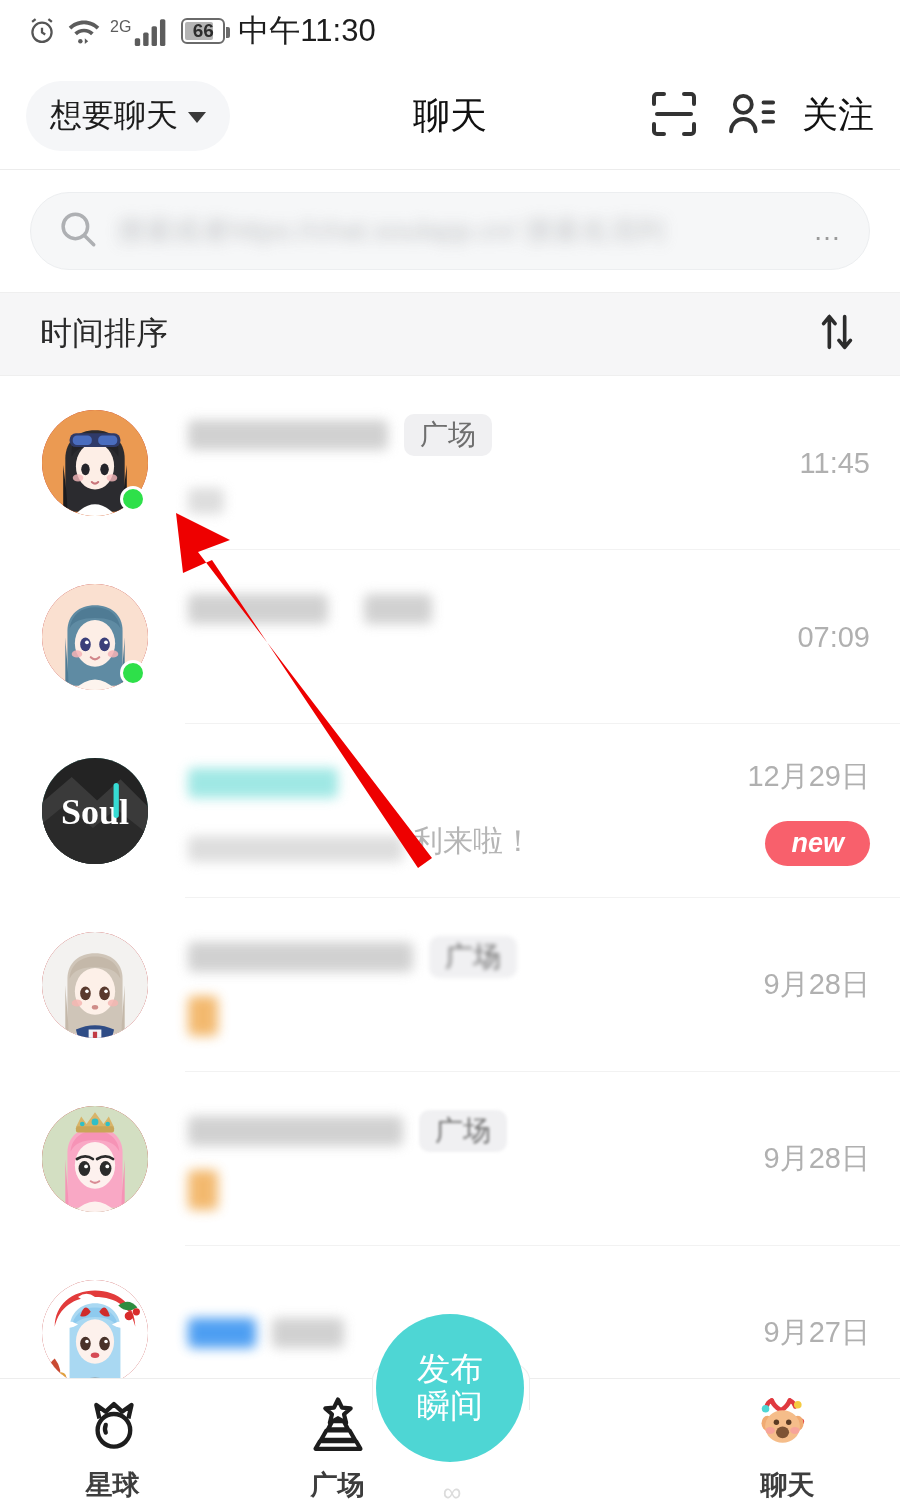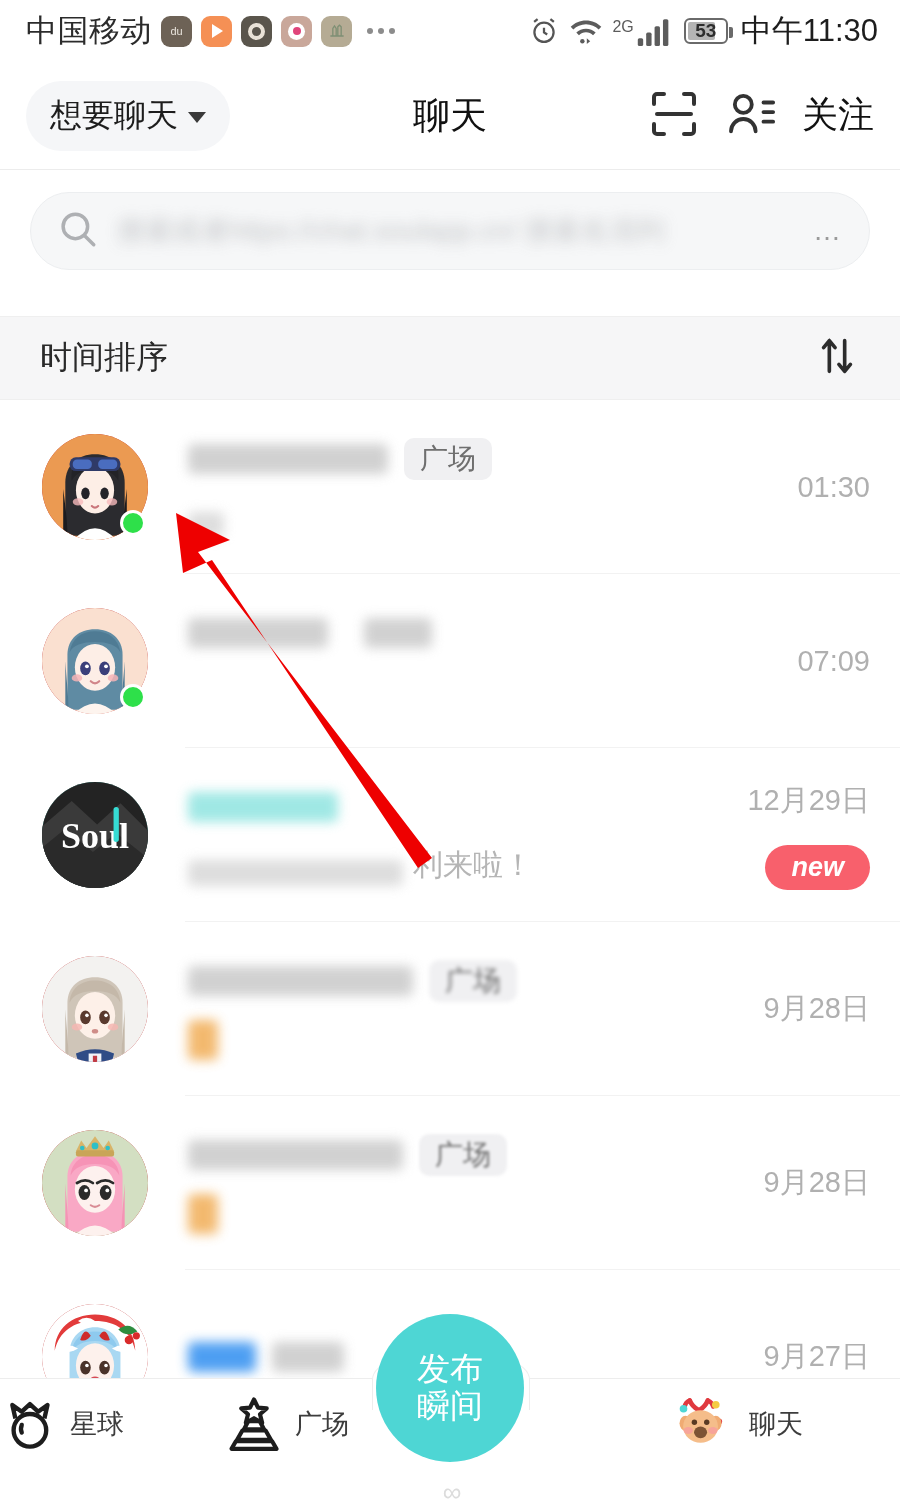--- a/index.html
+++ b/index.html
@@ -100,21 +100,21 @@
   .search-blur {
     flex: 1; font-size: 28px; color: #b9bbbe; white-space: nowrap;
     filter: blur(7px); opacity: .85; overflow: hidden;
   }
   .search-tail { color:#9a9a9a; font-size: 28px; letter-spacing:2px; }
 
   
   .sortbar {
     height: 84px; background: #f6f6f7; display: flex; align-items: center;
     padding: 0 40px; justify-content: space-between;
-    border-top: 1px solid #efefef; border-bottom: 1px solid #efefef; margin-top: 24px;
+    border-top: 1px solid #efefef; border-bottom: 1px solid #efefef;
   }
   .sort-label { font-size: 32px; color: #2a2a2a; }
 
   
   .chatlist { background: #fff; }
   .row {
     height: 174px; display: flex; align-items: center;
     padding: 0 30px 0 42px; position: relative; background:#fff;
   }
   .row::after {
@@ -161,21 +161,21 @@
   .tabbar {
     position: absolute; left: 0; right: 0; bottom: 0; height: 132px;
     background: #ffffff; display: flex; align-items: flex-start;
     border-top: 1px solid #ededed; padding-top: 14px;
   }
   .tabbar::before {
     content:""; position:absolute; left: 372px; top: -30px; width: 156px; height: 60px;
     background: #fff; border-radius: 50% 50% 0 0; border-top: 1px solid #ededed;
     border-left:1px solid #ededed; border-right:1px solid #ededed;
   }
-  .tab { flex: 1; display: flex; flex-direction: row; align-items: center; gap: 12px; }
+  .tab { flex: 1; display: flex; flex-direction: column; align-items: center; gap: 12px; font-weight: bold; }
   .tab-icon { height: 62px; display: flex; align-items: center; justify-content: center; }
   .tab-label { font-size: 27px; color: #3d3d3d; }
   .fab {
     position: absolute; left: 50%; transform: translateX(-50%);
     bottom: 48px; width: 148px; height: 148px; border-radius: 50%;
     background: #4ed6d4; color: #fff; display: flex; flex-direction: column;
     align-items: center; justify-content: center; line-height: 1.12;
     font-size: 33px; z-index: 5;
   }
 
@@ -185,47 +185,20 @@
     position:absolute; bottom: 2px; left: 50%; transform: translateX(-50%);
     font-size: 26px; color: #dcdcdc; letter-spacing: -4px; z-index: 1;
   }
 </style>
 </head>
 <body>
 
 <div id="phone">
 
   <div class="statusbar">
-    <div class="sb-left">
-      <span class="carrier">中国移动</span>
-      <span class="appicon ai-baidu">
-          <span>du</span>
-        </span>
-      <span class="appicon ai-orange">
-          <i class="tri"></i>
-        </span>
-      <span class="appicon ai-dark">
-          <span class="ring-o"></span>
-        </span>
-      <span class="appicon ai-pinkring">
-          <span class="dot-pink">
-            <i></i>
-          </span>
-        </span>
-      <span class="appicon ai-sage">
-        <svg viewBox="0 0 24 24" width="20" height="20">
-            <path d="M4 18h16M7 18V9l2-3 2 3v9M13 18V7l2-2 2 2v11" stroke="#7e8f74" stroke-width="1.6" fill="none"></path>
-          </svg>
-      </span>
-      <span class="ellipsis-dots">
-          <i></i>
-          <i></i>
-          <i></i>
-        </span>
-    </div>
     <div class="sb-right">
       <span>
         <svg width="32" height="32" viewBox="0 0 24 24" fill="none" stroke="#555" stroke-width="1.7">
           <circle cx="12" cy="13" r="7.2"></circle>
             <path d="M12 9.5V13l2.4 1.6"></path>
           <path d="M4.6 5.2 7.2 3.1M19.4 5.2 16.8 3.1"></path>
         </svg>
       </span>
       <span>
         <svg width="34" height="30" viewBox="0 0 26 22" fill="#5c5c5c">
@@ -239,21 +212,21 @@
       <span>
         <svg width="38" height="32" viewBox="0 0 24 20" fill="#5c5c5c">
           <rect x="0.5" y="14.5" width="3.4" height="5" rx="1"></rect>
           <rect x="5.8" y="11" width="3.4" height="8.5" rx="1"></rect>
           <rect x="11.1" y="7" width="3.4" height="12.5" rx="1"></rect>
           <rect x="16.4" y="2.5" width="3.4" height="17" rx="1"></rect>
         </svg>
       </span>
       <span class="battery">
         <span class="fill"></span>
-        <span class="num">53</span>
+        <span class="num">66</span>
       </span>
       <span class="clock-txt">中午11:30</span>
     </div>
   </div>
 
   <div class="navbar">
     <div class="mood-chip">
       <span>想要聊天</span>
       <i class="chev"></i>
     </div>
@@ -330,21 +303,21 @@
       <div class="row-body">
         <div class="row-top">
           <span class="nick" style="width:200px"></span>
           <span class="tag">广场</span>
         </div>
         <div class="row-sub">
           <span class="sub-blur" style="width:36px"></span>
         </div>
       </div>
       <div class="row-right">
-        <div class="time">01:30</div>
+        <div class="time">11:45</div>
       </div>
     </div>
 
     <div class="row">
       <div class="avatar-wrap">
         <div class="avatar">
           <svg viewBox="0 0 100 100">
             <rect width="100" height="100" fill="#fae0d0"></rect>
             <path d="M24 96V44c0-15 11-24 26-24s26 9 26 24v52z" fill="#5f8ba3"></path>
             <ellipse cx="50" cy="56" rx="19" ry="22" fill="#fdeee6"></ellipse>

